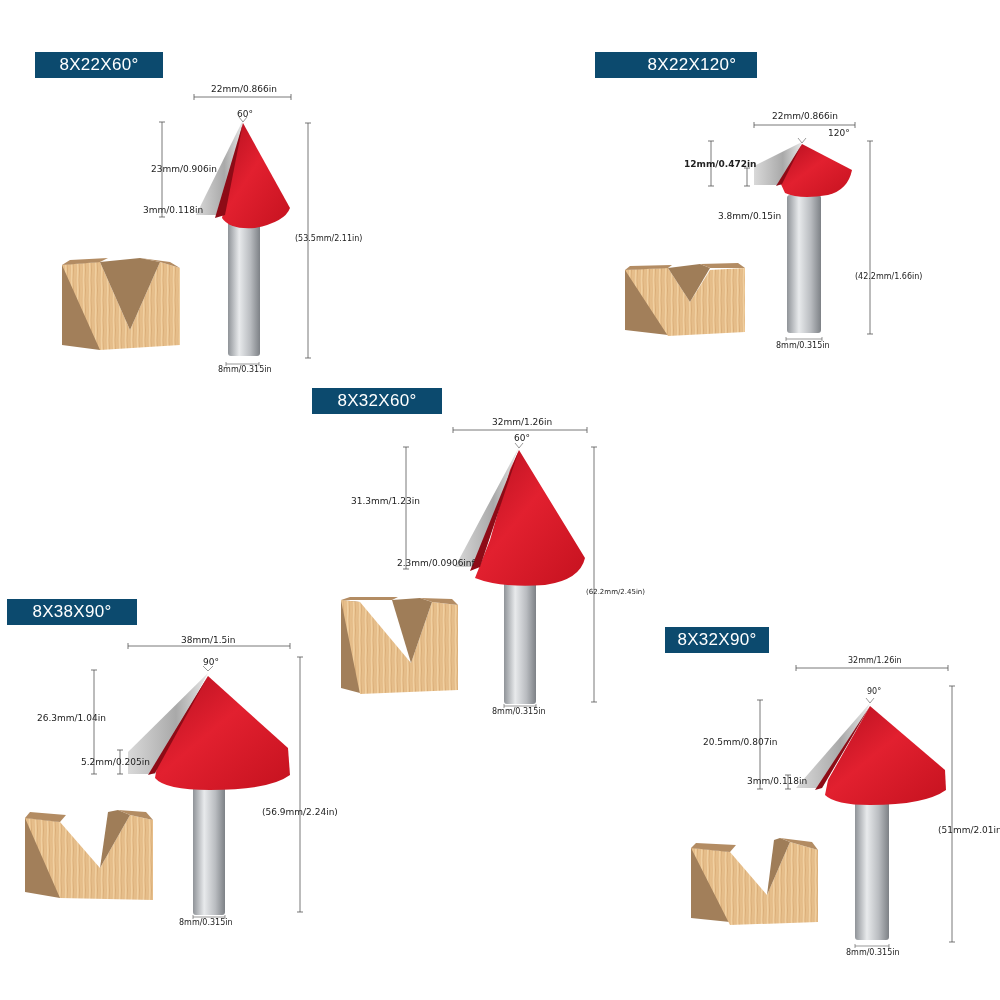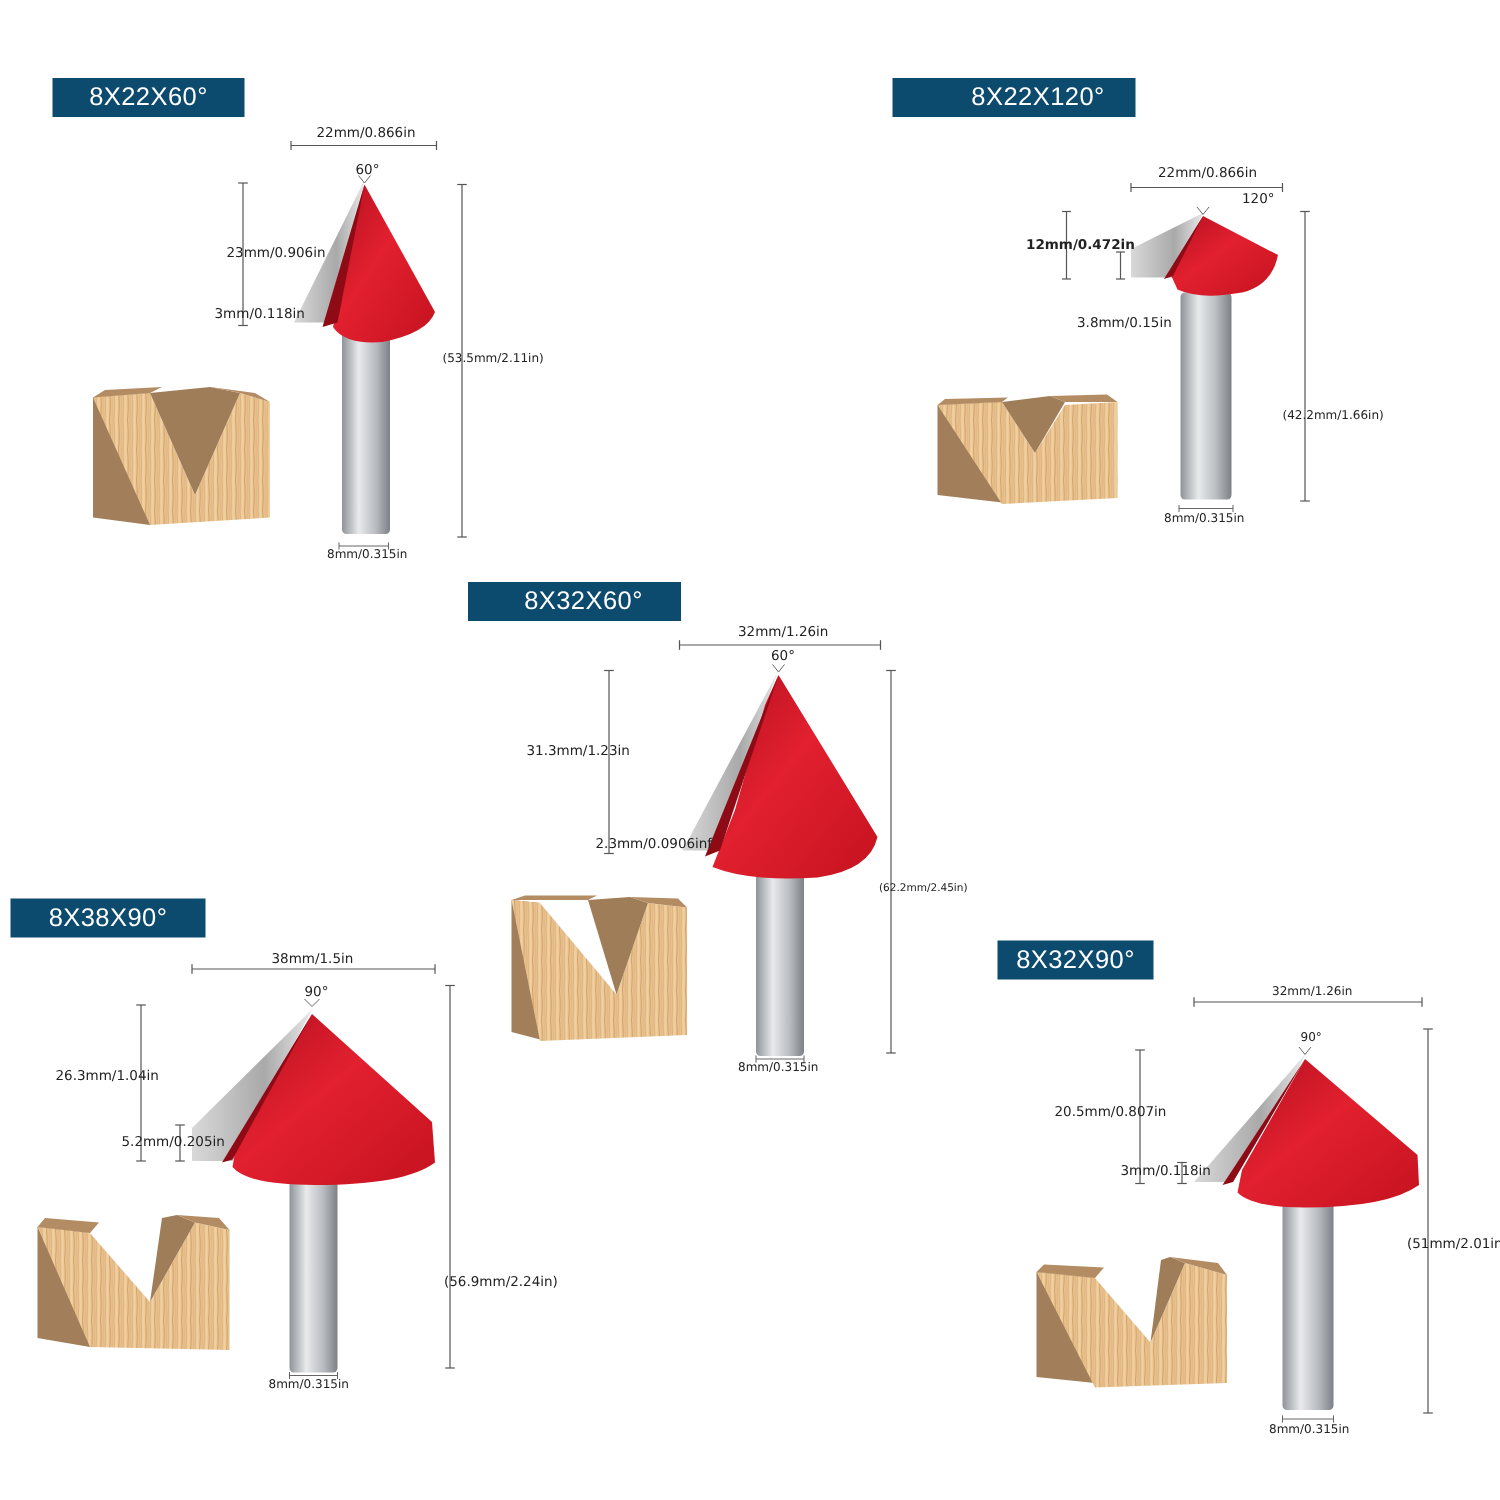--- a/index.html
+++ b/index.html
@@ -148,34 +148,34 @@
 <div class="dim small" style="left:218px;top:365px;">8mm/0.315in</div>
 
 <div class="label" style="left:595px;top:52px;width:130px;padding-left:32px;">8X22X120°</div>
 <div class="dim" style="left:772px;top:111px;">22mm/0.866in</div>
 <div class="dim" style="left:796px;top:128px;margin-left:32px;">120°</div>
 <div class="dim" style="left:684px;top:159px;font-weight:bold;">12mm/0.472in</div>
 <div class="dim" style="left:718px;top:171px;margin-top:40px;">3.8mm/0.15in</div>
 <div class="dim small" style="left:855px;top:233px;margin-top:39px;">(42.2mm/1.66in)</div>
 <div class="dim small" style="left:776px;top:341px;">8mm/0.315in</div>
 
-<div class="label" style="left:312px;top:388px;width:130px;padding-left:12px;">8X32X60°</div>
+<div class="label" style="left:312px;top:388px;width:130px;">8X32X60°</div>
 <div class="dim" style="left:492px;top:417px;">32mm/1.26in</div>
 <div class="dim" style="left:514px;top:433px;">60°</div>
 <div class="dim" style="left:351px;top:496px;">31.3mm/1.23in</div>
 <div class="dim" style="left:397px;top:558px;">2.3mm/0.0906inf</div>
 <div class="dim small" style="left:586px;top:587px;font-size:7px;">(62.2mm/2.45in)</div>
 <div class="dim small" style="left:492px;top:707px;">8mm/0.315in</div>
 
 <div class="label" style="left:7px;top:599px;width:130px;">8X38X90°</div>
 <div class="dim" style="left:181px;top:635px;">38mm/1.5in</div>
 <div class="dim" style="left:203px;top:657px;">90°</div>
 <div class="dim" style="left:37px;top:713px;">26.3mm/1.04in</div>
 <div class="dim" style="left:81px;top:757px;">5.2mm/0.205in</div>
-<div class="dim" style="left:262px;top:850px;margin-left:34px;">(56.9mm/2.24in)</div>
+<div class="dim" style="left:262px;top:807px;">(56.9mm/2.24in)</div>
 <div class="dim small" style="left:179px;top:918px;">8mm/0.315in</div>
 
 <div class="label" style="left:665px;top:627px;width:104px;">8X32X90°</div>
 <div class="dim small" style="left:848px;top:656px;">32mm/1.26in</div>
 <div class="dim small" style="left:867px;top:687px;">90°</div>
 <div class="dim" style="left:703px;top:737px;">20.5mm/0.807in</div>
 <div class="dim" style="left:747px;top:776px;">3mm/0.118in</div>
 <div class="dim" style="left:938px;top:825px;">(51mm/2.01in)</div>
 <div class="dim small" style="left:846px;top:948px;">8mm/0.315in</div>
 

